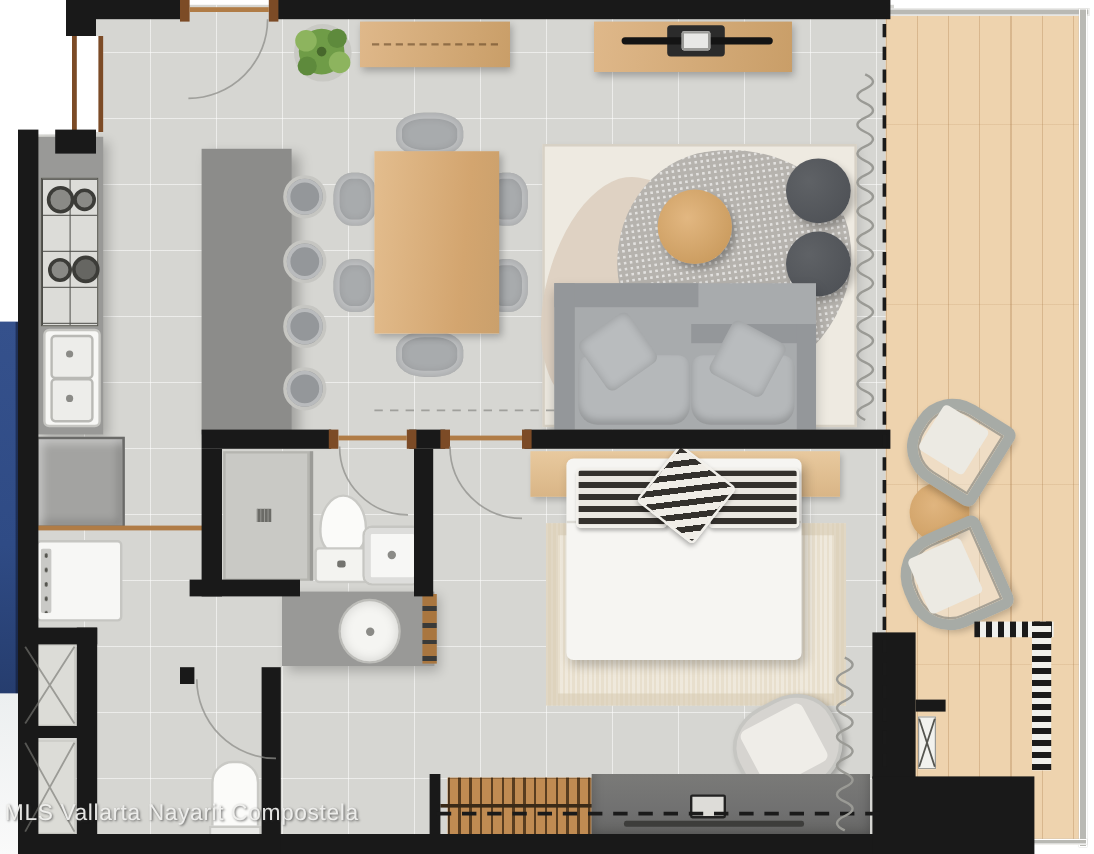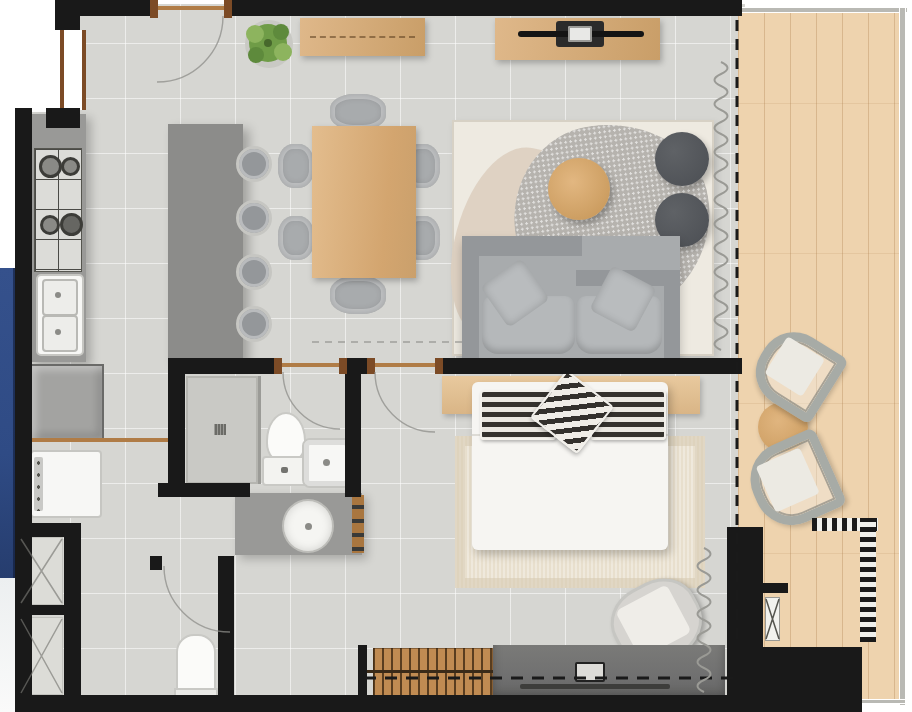--- a/index.html
+++ b/index.html
@@ -274,13 +274,14 @@
       <circle cx="269" cy="44" r="24" style="fill:#c9c9c4;"></circle>
       <circle cx="268" cy="43" r="19" style="fill:var(--plantGreen,#6f9c47);"></circle>
       <circle cx="255" cy="34" r="9" style="fill:var(--plantGreenLight,#8db45e);"></circle>
       <circle cx="281" cy="32" r="8" style="fill:#5e8a3c;"></circle>
       <circle cx="283" cy="52" r="9" style="fill:var(--plantGreenLight,#8db45e);"></circle>
       <circle cx="256" cy="55" r="8" style="fill:#5e8a3c;"></circle>
       <circle cx="268" cy="43" r="4" style="fill:#47682c;"></circle>
     </g>
   </svg>
 
+  <div id="watermark" class="abs" style="left:4px;top:667px;">MLS Vallarta Nayarit Compostela</div>
 </div>
 
 </body></html>

